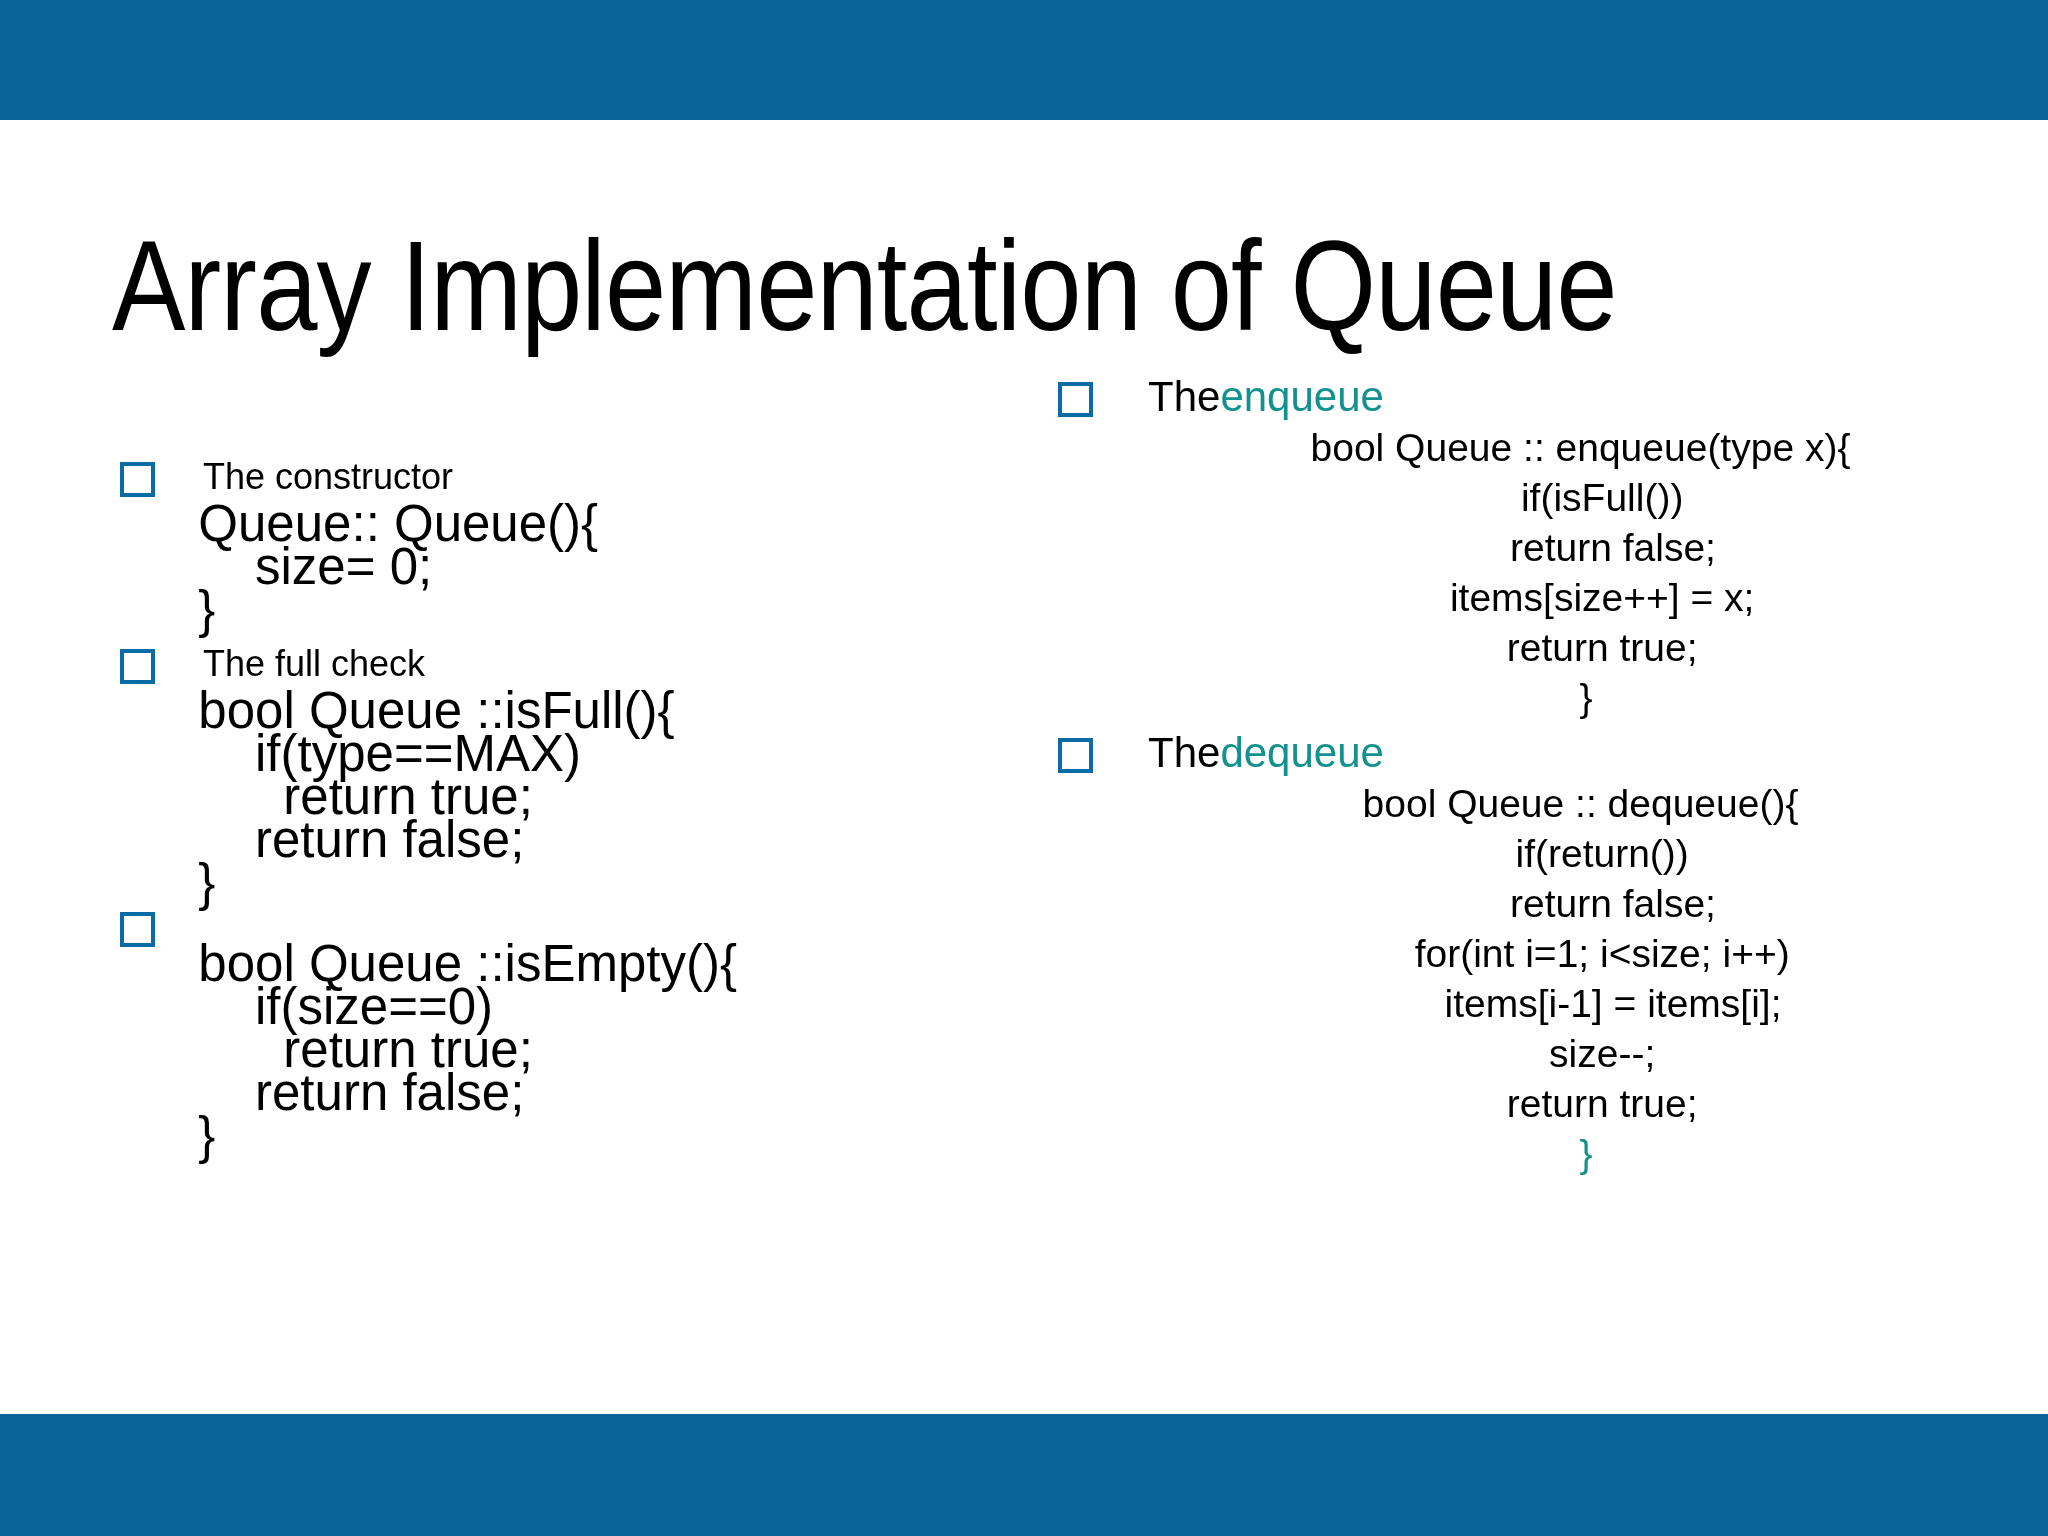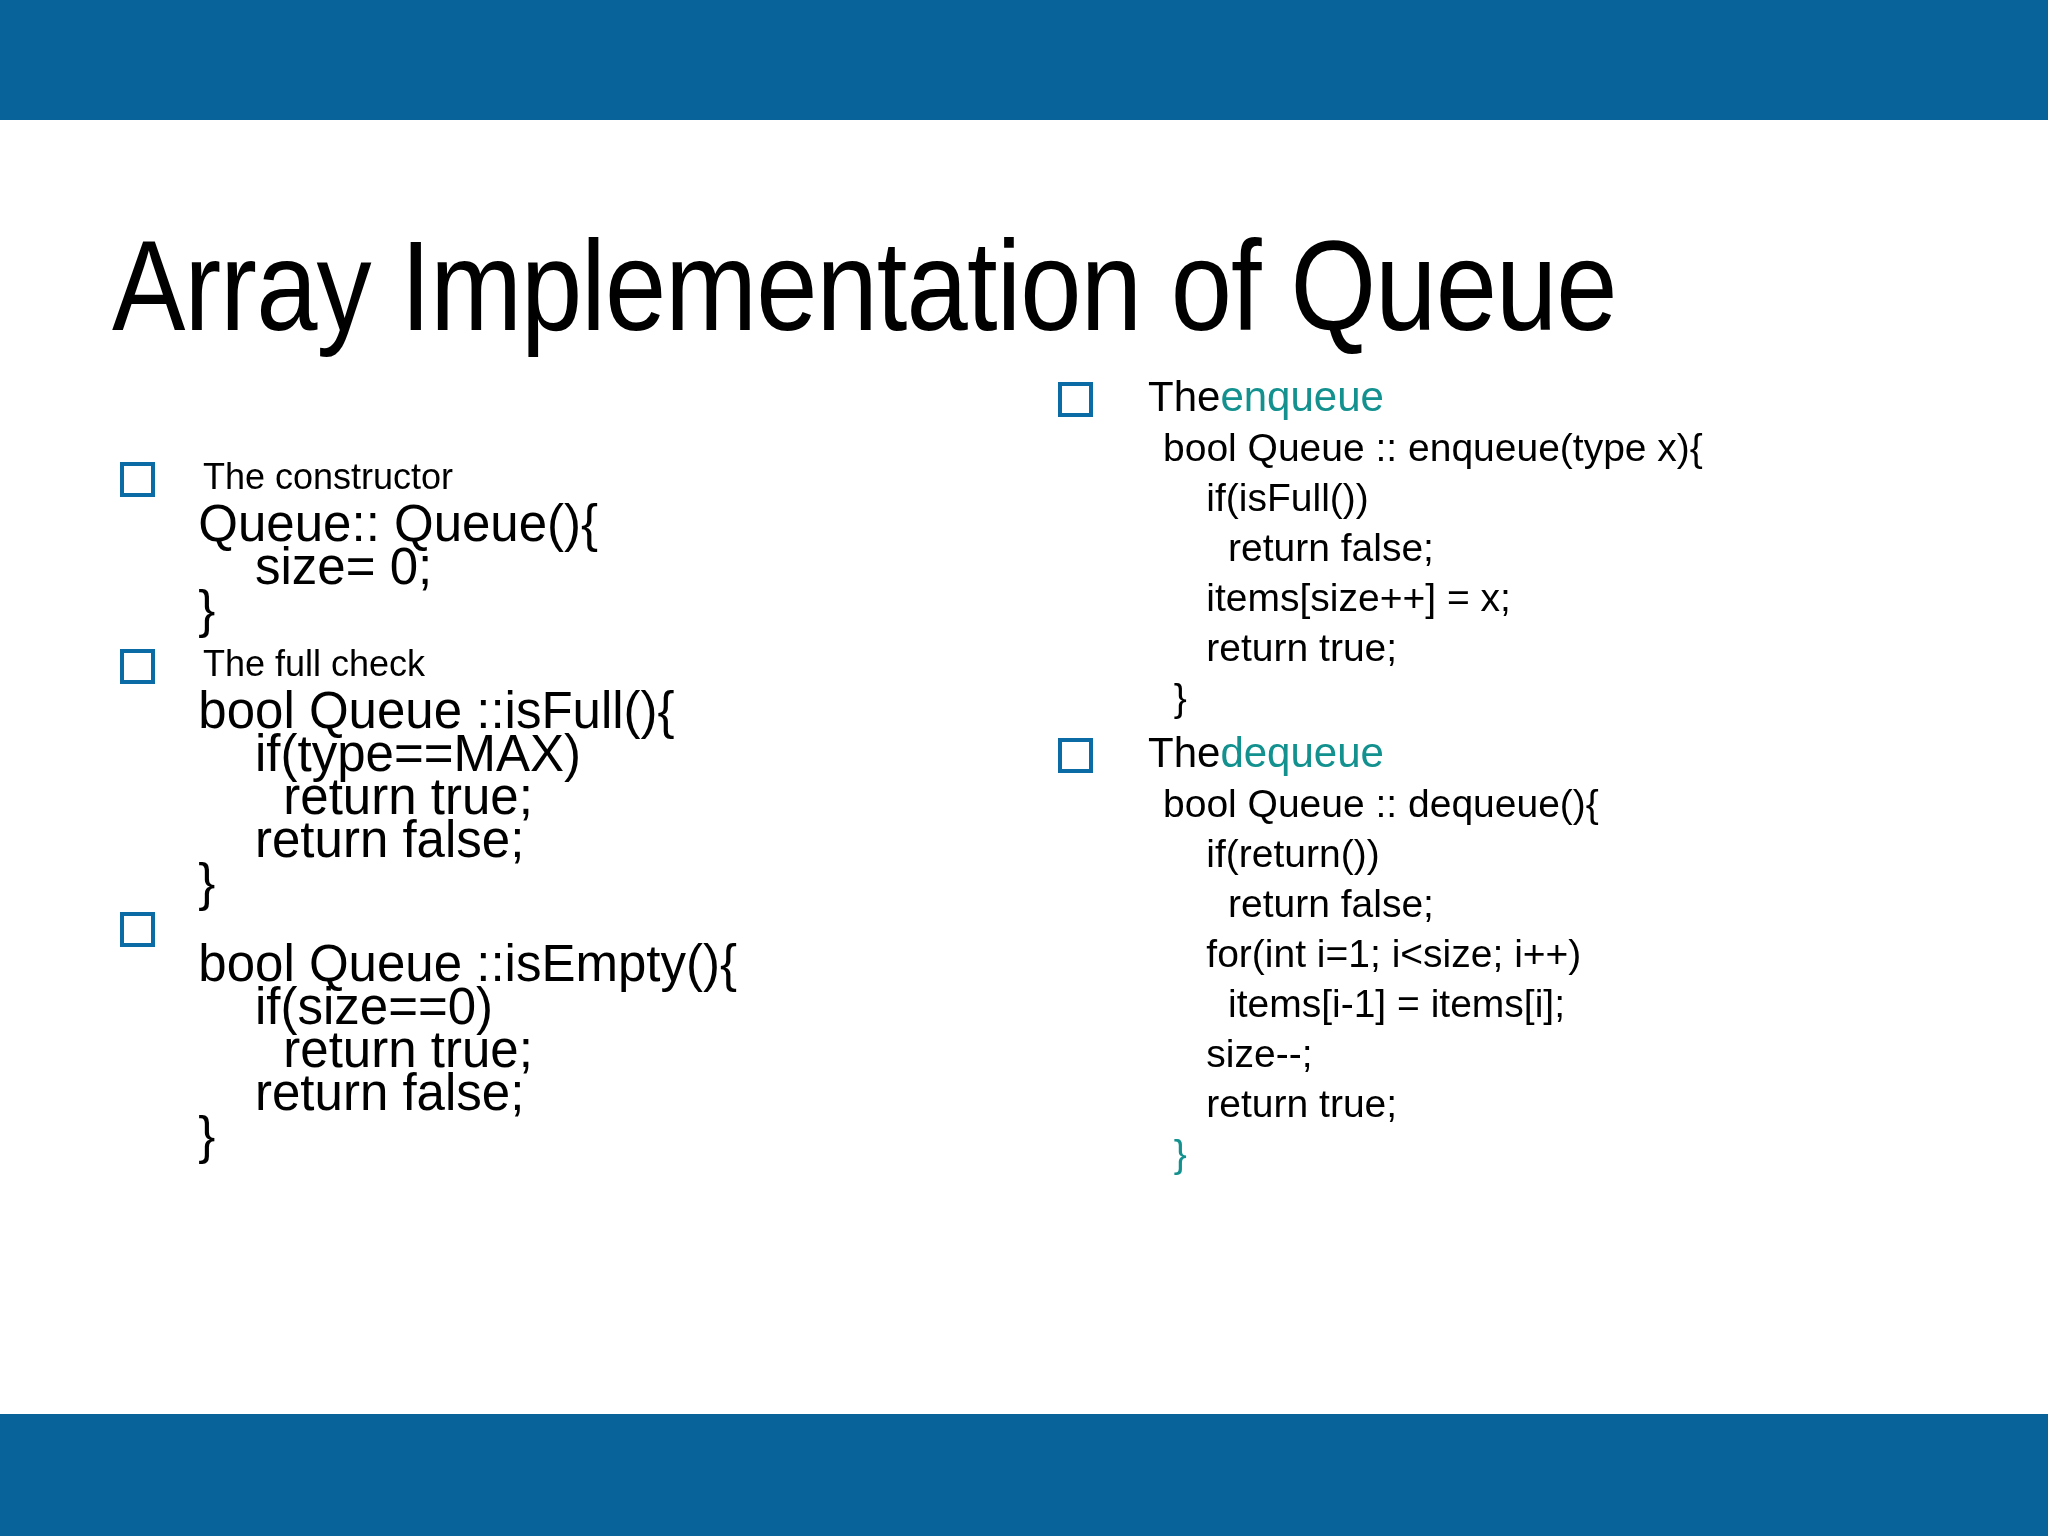--- a/index.html
+++ b/index.html
@@ -93,21 +93,21 @@
 
   
   .code {
     white-space:pre;
     color:#000000;
   }
   .col-left  .code { font-size:51px; line-height:43px; }
   .col-right .code { font-size:39px; line-height:50px; }
 
   .col-left  .code { padding-left:50px; }
-  .col-right .code { padding-left:105px; }
+  .col-right .code { padding-left:105px;text-align:center; }
 
   .gap-left  { height:8px; }
   .gap-right { height:4px; }
 
   .brace-teal { color:#12918f; }
 </style>
 </head>
 <body>
 
 <div class="slide">

